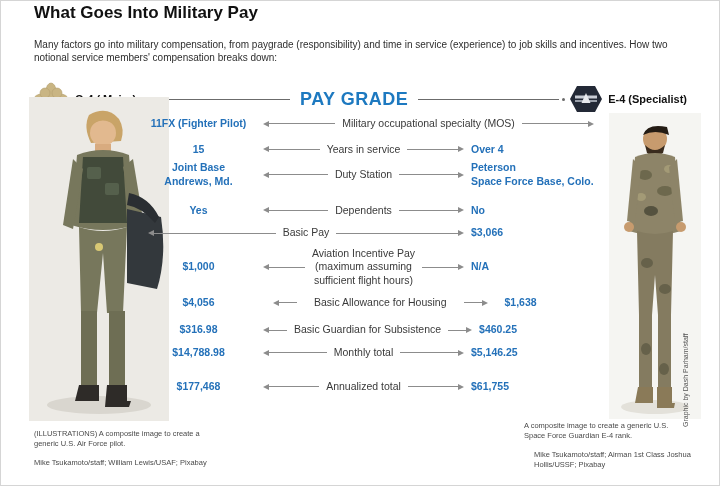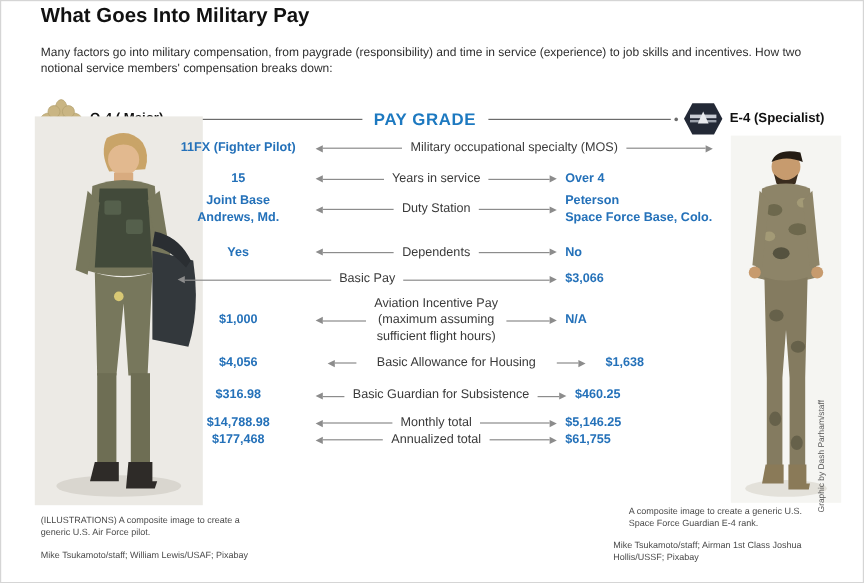--- a/index.html
+++ b/index.html
@@ -9,54 +9,54 @@
     font-family:"Liberation Sans","DejaVu Sans",sans-serif;color:#1a1a1a;
   }
   .title{position:absolute;left:33px;top:2px;font-size:17px;font-weight:bold;color:#111;}
   .subtitle{position:absolute;left:33px;top:37px;width:658px;font-size:10px;line-height:1.3;color:#2e2e2e;}
 
   
   .bar{position:absolute;left:30px;top:82px;width:660px;height:32px;display:flex;align-items:center;}
   .bar .grade-label{font-size:11px;font-weight:bold;color:#111;white-space:nowrap;margin:0 4px;}
   .bar .dot{width:3px;height:3px;background:#6b6b6b;border-radius:50%;margin:0 3px;flex:none;}
   .bar .rule{flex:1;height:1px;background:#6b6b6b;}
-  .bar .paygrade{font-size:14px;font-weight:bold;color:#1d79c0;letter-spacing:.5px;margin:0 10px;white-space:nowrap;}
+  .bar .paygrade{font-size:18px;font-weight:bold;color:#1d79c0;letter-spacing:.5px;margin:0 10px;white-space:nowrap;}
   .insignia{flex:none;display:block;}
 
   
   .rows{position:absolute;left:140px;top:116px;width:460px;}
   .row{display:flex;align-items:center;}
   .lval{width:115px;text-align:center;font-size:10.5px;font-weight:bold;color:#2471b9;white-space:pre-line;line-height:1.3;flex:none;}
   .rval{width:130px;text-align:left;font-size:10.5px;font-weight:bold;color:#2471b9;white-space:pre-line;line-height:1.3;flex:none;}
   .lbl{font-size:10.5px;color:#3a3a3a;text-align:center;white-space:pre-line;line-height:1.3;max-width:200px;flex:none;}
   .arrow{flex:1;display:flex;align-items:center;margin:0 7px;min-width:24px;}
   .arrow .line{flex:1;height:1px;background:#8c8c8c;}
   .arrow.la::before{content:"";width:0;height:0;border-top:3px solid transparent;border-bottom:3px solid transparent;border-right:6px solid #8c8c8c;}
   .arrow.ra::after{content:"";width:0;height:0;border-top:3px solid transparent;border-bottom:3px solid transparent;border-left:6px solid #8c8c8c;}
   .row:nth-child(1){margin-bottom:12px;}
   .row:nth-child(2){margin-bottom:5px;}
   .row:nth-child(3){margin-bottom:15px;}
   .row:nth-child(4){margin-bottom:9px;}
   .row:nth-child(5){margin-bottom:7px;}
   .row:nth-child(6){margin-bottom:8px;}
   .row:nth-child(7){margin-bottom:14px;gap:10px;}
   .row:nth-child(8){margin-bottom:9px;}
-  .row:nth-child(9){margin-bottom:0;align-items:center;}
+  .row:nth-child(9){margin-bottom:20px;align-items:center;}
 
   
   .photo{position:absolute;overflow:hidden;}
   .photo.pilot{left:28px;top:96px;width:140px;height:324px;background:#eceae5;}
   .photo.guardian{left:608px;top:112px;width:92px;height:306px;background:#f5f5f2;}
 
   
   .caption{position:absolute;font-size:7.5px;line-height:1.35;color:#4a4a4a;}
   .cap-left{left:33px;top:428px;width:215px;}
   .credit-left{left:33px;top:457px;width:230px;}
   .cap-right{left:523px;top:420px;width:170px;}
-  .credit-right{left:510px;top:449px;width:170px;}
+  .credit-right{left:533px;top:449px;width:170px;}
   .vcredit{
     position:absolute;left:681px;top:286px;height:140px;
     writing-mode:vertical-rl;transform:rotate(180deg);
     font-size:7px;color:#555;white-space:nowrap;
   }
 </style>
 </head>
 <body>
 
 <div class="canvas">

